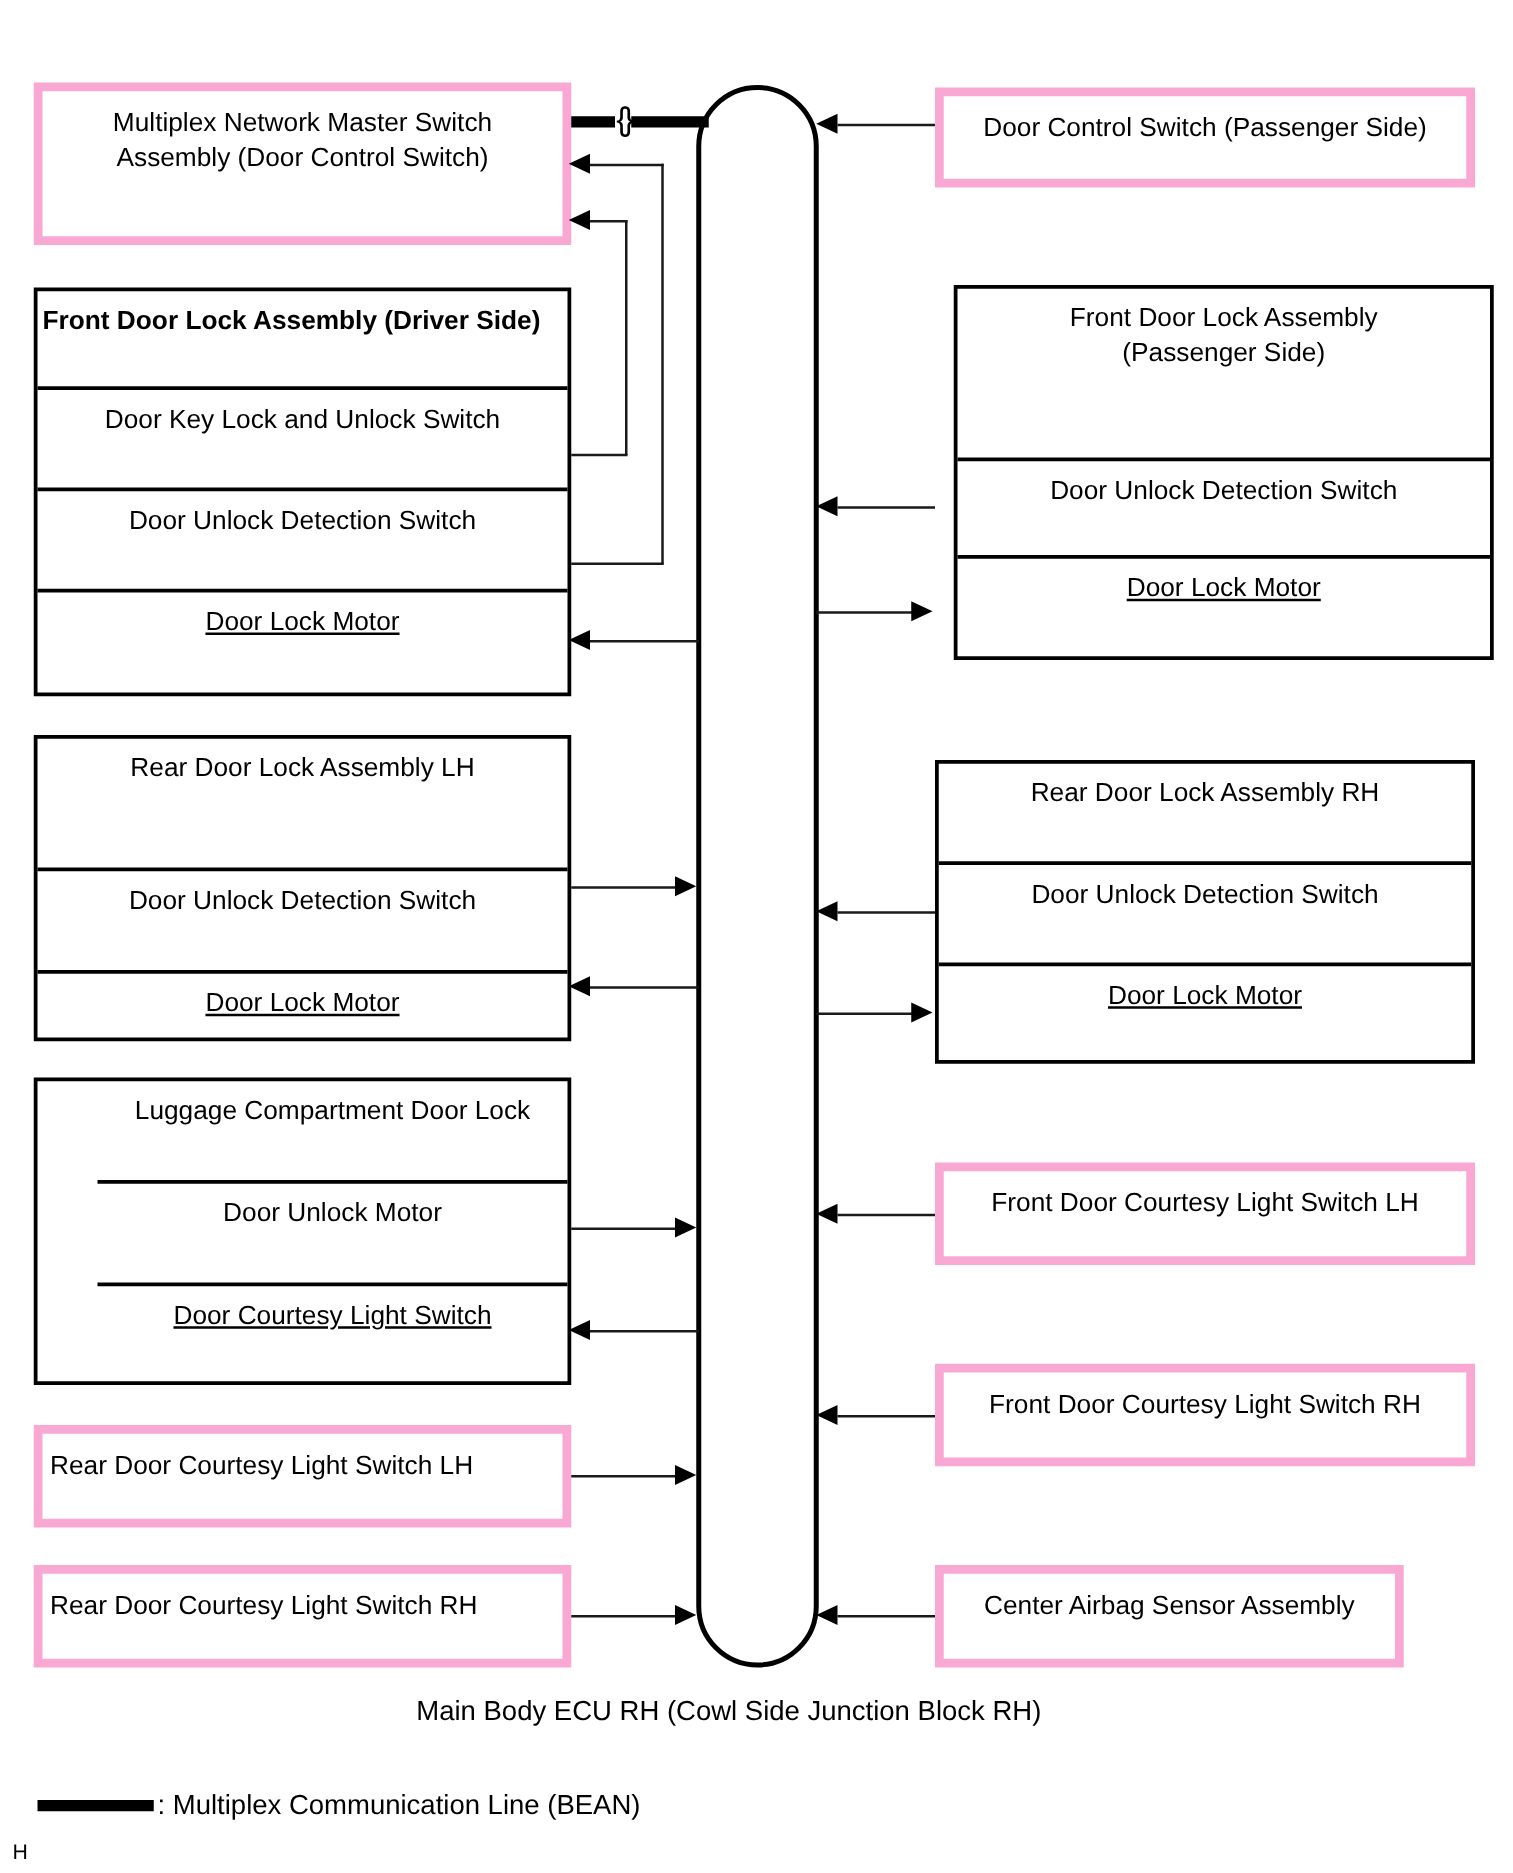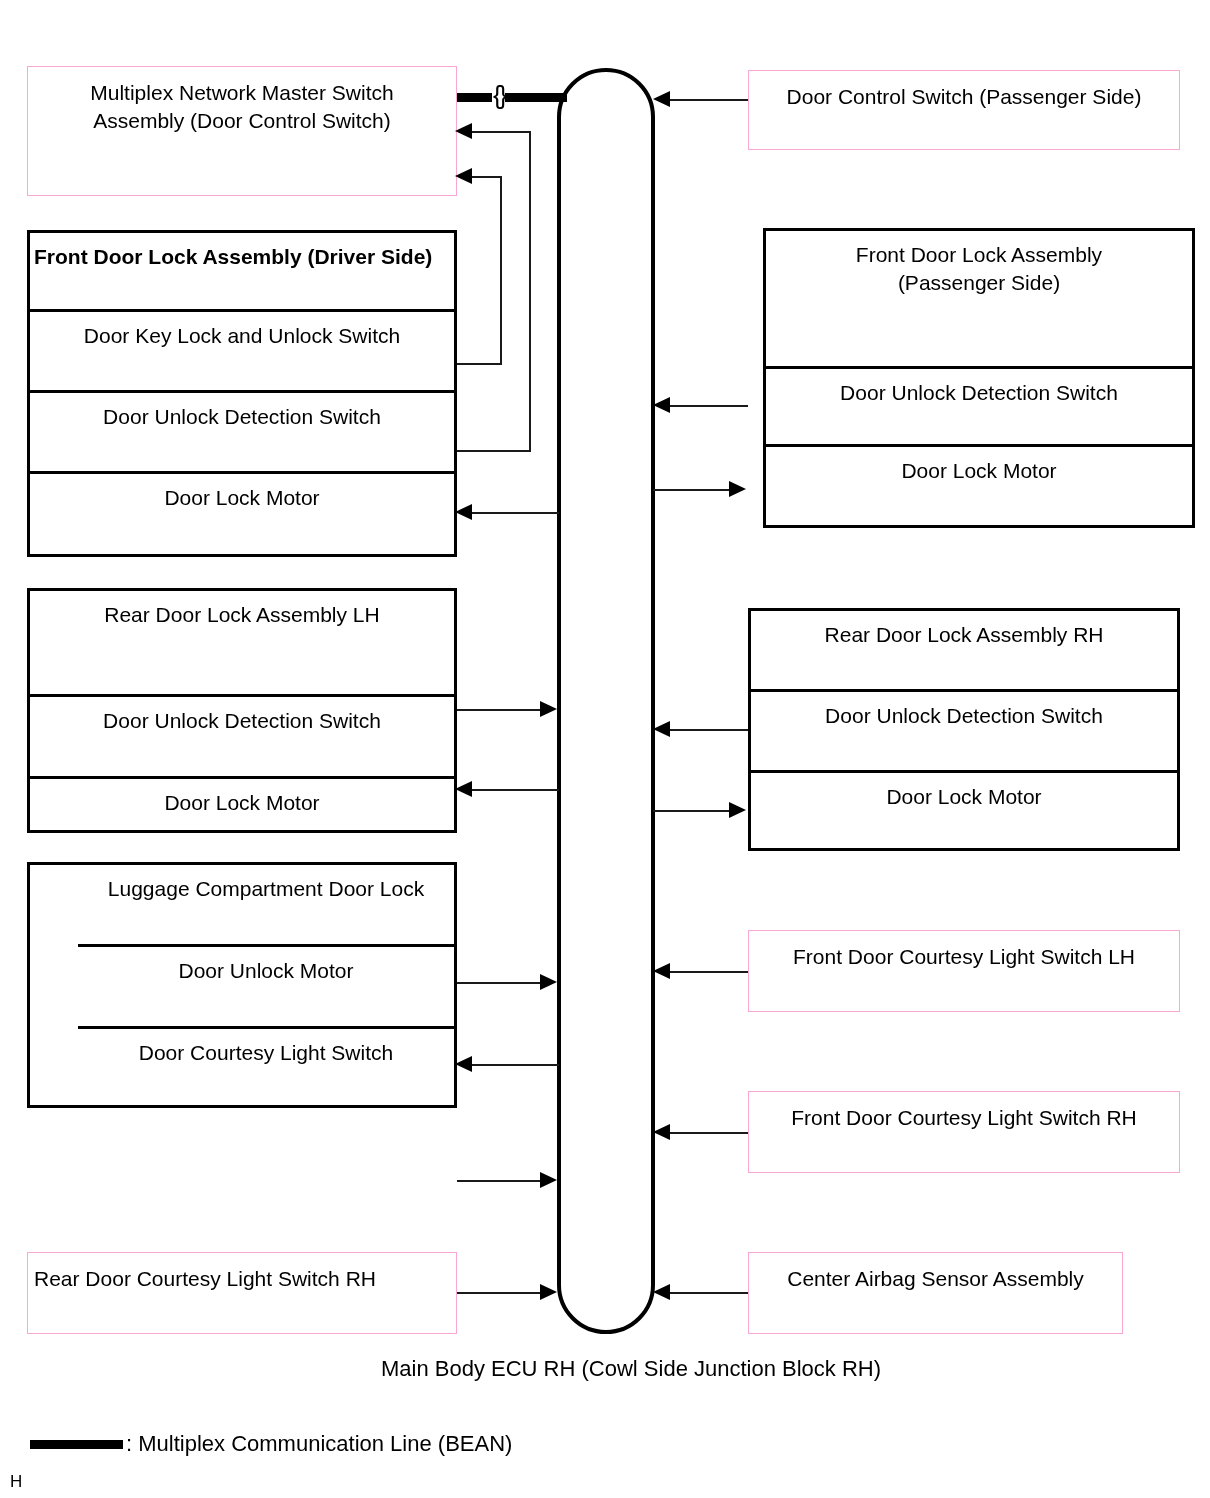--- a/index.html
+++ b/index.html
@@ -12,21 +12,21 @@
     position:relative;
     width:1210px;
     height:1498px;
     overflow:hidden;
     background:#ffffff;
   }
   
   .box{
     position:absolute;
     box-sizing:border-box;
-    border:1px solid #f9a8d4;
+    border:7px solid #f9a8d4;
     background:#fff;
     display:flex;
     align-items:flex-start;
     justify-content:center;
   }
   .box > .lbl{
     display:block;
     width:100%;
     text-align:center;
     font-size:21px;
@@ -41,21 +41,21 @@
     box-sizing:border-box;
     border:3px solid #000;
     background:#fff;
   }
   .cell{
     box-sizing:border-box;
     width:100%;
     position:relative;
     border-bottom:3px solid #000;
   }
-  .cell:last-child{ border-bottom:none; }
+  .cell:last-child{ border-bottom:none;text-decoration:underline; }
   .cell > .lbl{
     display:block;
     width:100%;
     text-align:center;
     font-size:21px;
     line-height:28px;
     padding-top:10px;
     white-space:pre-line;
   }
   .cell > .lbl.left-al{ text-align:left; padding-left:4px; }
@@ -158,20 +158,23 @@
       <span class="lbl">Luggage Compartment Door Lock</span>
     </div>
     <div class="cell" style="height:82px;">
       <span class="lbl">Door Unlock Motor</span>
     </div>
     <div class="cell" style="height:82px;">
       <span class="lbl">Door Courtesy Light Switch</span>
     </div>
   </div>
 
+  <div class="box" style="left:27px; top:1140px; width:430px; height:82px;">
+    <span class="lbl left-al">Rear Door Courtesy Light Switch LH</span>
+  </div>
 
   <div class="box" style="left:27px; top:1252px; width:430px; height:82px;">
     <span class="lbl left-al">Rear Door Courtesy Light Switch RH</span>
   </div>
 
   <div id="ecu"></div>
 
   <div class="box" style="left:748px; top:70px; width:432px; height:80px;">
     <span class="lbl">Door Control Switch (Passenger Side)</span>
   </div>
@@ -264,20 +267,20 @@
 
   <div class="hline" style="left:670px; top:971px; width:78px;"></div>
   <div class="arrow left" style="left:653px; top:963px;"></div>
 
   <div class="hline" style="left:670px; top:1132px; width:78px;"></div>
   <div class="arrow left" style="left:653px; top:1124px;"></div>
 
   <div class="hline" style="left:670px; top:1292px; width:78px;"></div>
   <div class="arrow left" style="left:653px; top:1284px;"></div>
 
-  <div class="caption" style="left:333px; top:1355px;margin-left:48px;">Main Body ECU RH (Cowl Side Junction Block RH)</div>
+  <div class="caption" style="left:333px; top:1355px;">Main Body ECU RH (Cowl Side Junction Block RH)</div>
 
   <div class="legend-swatch" style="left:30px; top:1440px; width:93px;"></div>
   <div class="caption" style="left:126px; top:1430px;">: Multiplex Communication Line (BEAN)</div>
 
   <div class="corner-mark" style="left:10px; top:1473px;">H</div>
 
 </div>
 
 </body></html>

